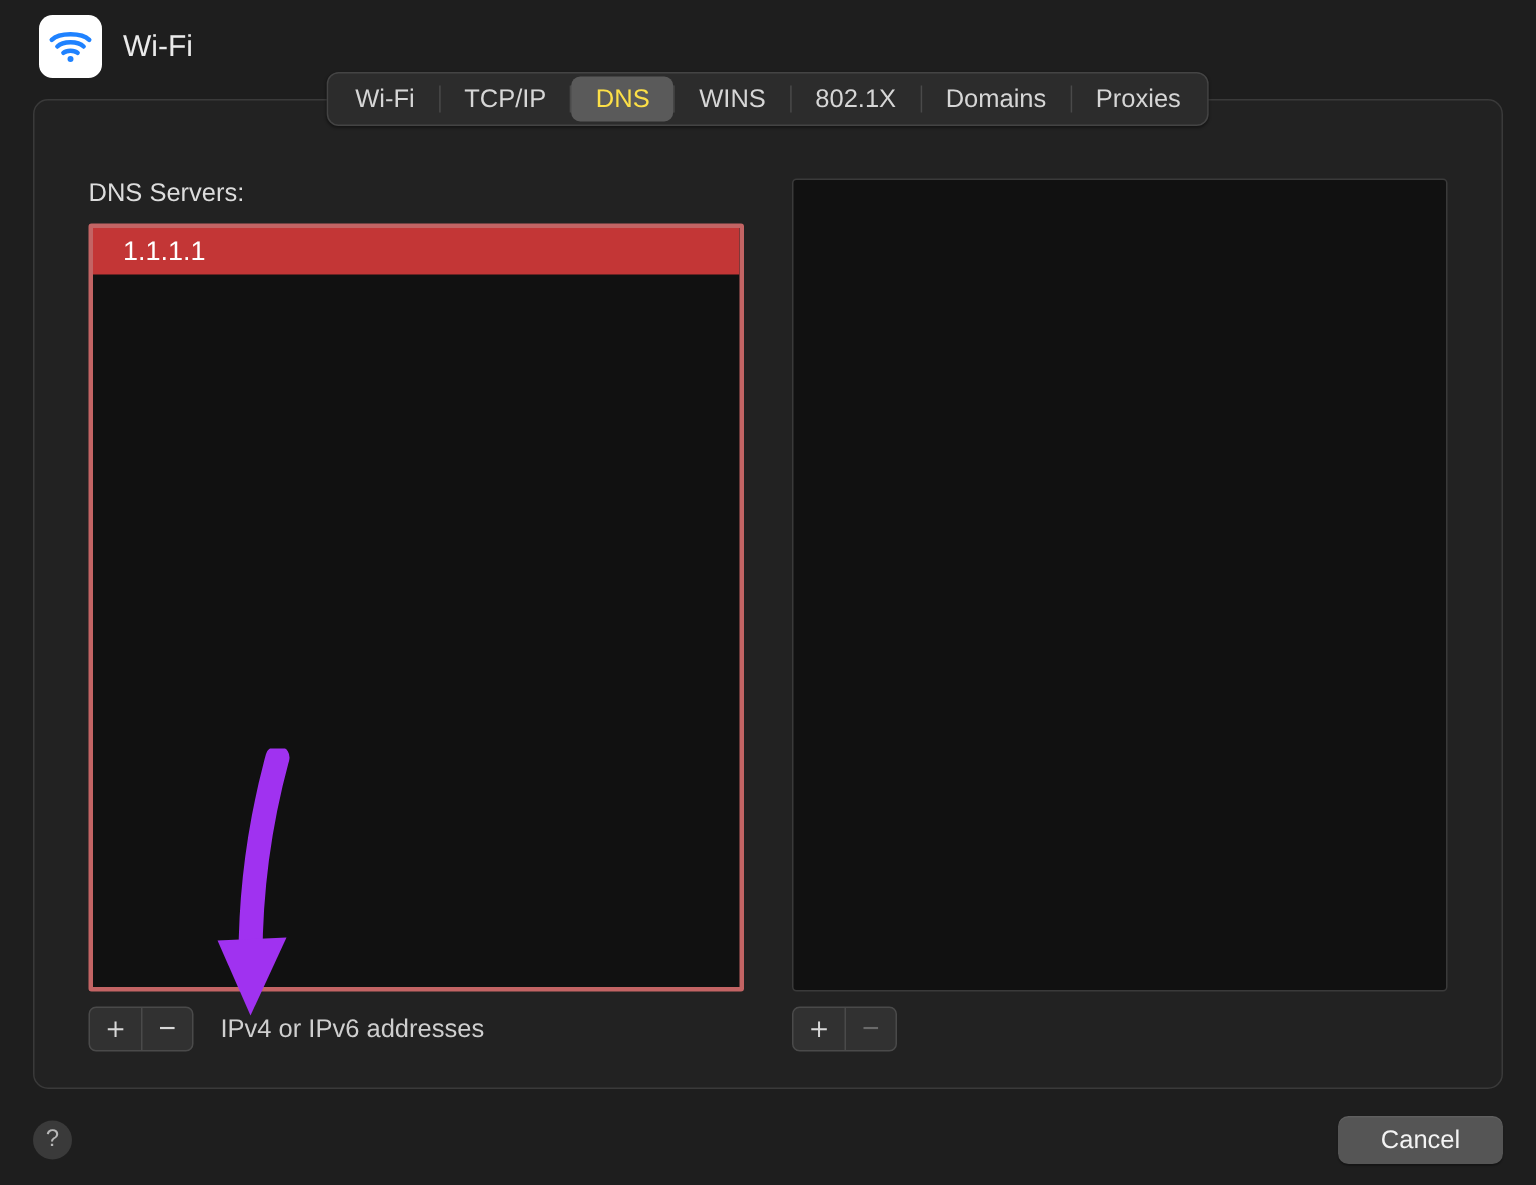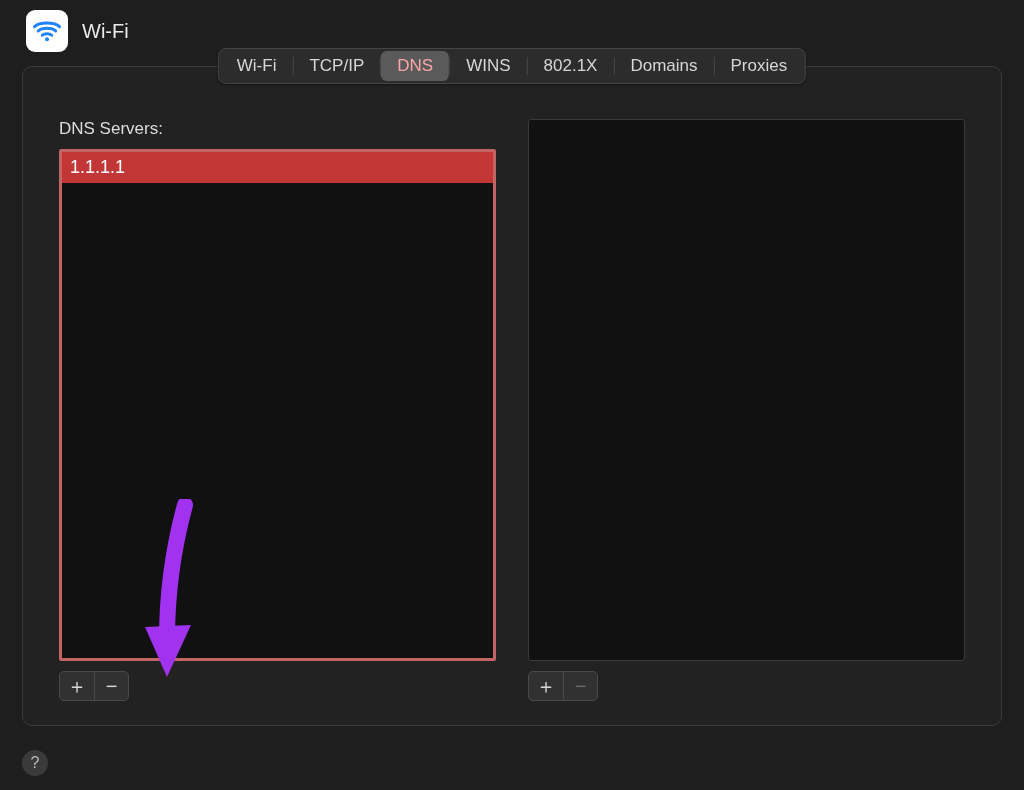--- a/index.html
+++ b/index.html
@@ -51,21 +51,21 @@
   .tab {
     padding: 5px 16px;
     font-size: 17px;
     color: #d6d6d6;
     border-radius: 6px;
     cursor: default;
     white-space: nowrap;
   }
   .tab.sel {
     background: #5a5a5a;
-    color: #fca5a5;
+    color: #fde047;
   }
   .tab-sep {
     width: 1px;
     background: #4a4a4a;
     margin: 6px 0;
   }
 
   .content {
     padding: 52px 36px 24px 36px;
     display: flex;
@@ -81,21 +81,21 @@
     border: 1px solid #3a3a3a;
     border-radius: 3px;
     overflow: hidden;
     position: relative;
   }
   .listbox.highlight {
     border: 3px solid #c36464;
     border-radius: 2px;
   }
   .list-row {
-    padding: 5px 8px;
+    padding: 5px 20px;
     font-size: 18px;
     color: #fff;
   }
   .list-row.sel-red {
     background: #c33636;
   }
   .list-controls {
     display: flex;
     align-items: center;
     margin-top: 10px;
@@ -193,20 +193,21 @@
     <div class="col" style="position:relative;">
       <div class="section-label">DNS Servers:</div>
       <div class="listbox highlight">
         <div class="list-row sel-red">1.1.1.1</div>
       </div>
       <div class="list-controls">
         <div class="pm-group">
           <div class="pm-btn">＋</div>
           <div class="pm-btn">−</div>
         </div>
+        <div class="hint">IPv4 or IPv6 addresses</div>
       </div>
 
       <div class="arrow-annot">
         <svg viewBox="0 0 80 200">
           <path d="M48 6 C 36 50, 30 95, 30 140" stroke="#a032f0" stroke-width="16" fill="none" stroke-linecap="round"></path>
           <path d="M8 128 L30 178 L54 126 Z" fill="#a032f0"></path>
         </svg>
       </div>
     </div>
 
@@ -219,13 +220,14 @@
         </div>
       </div>
     </div>
 
   </div>
 </div>
 
 <div class="footer">
   <div class="help-btn">?</div>
   <div class="footer-spacer"></div>
+  <div class="btn">Cancel</div>
 </div>
 
 </body></html>

